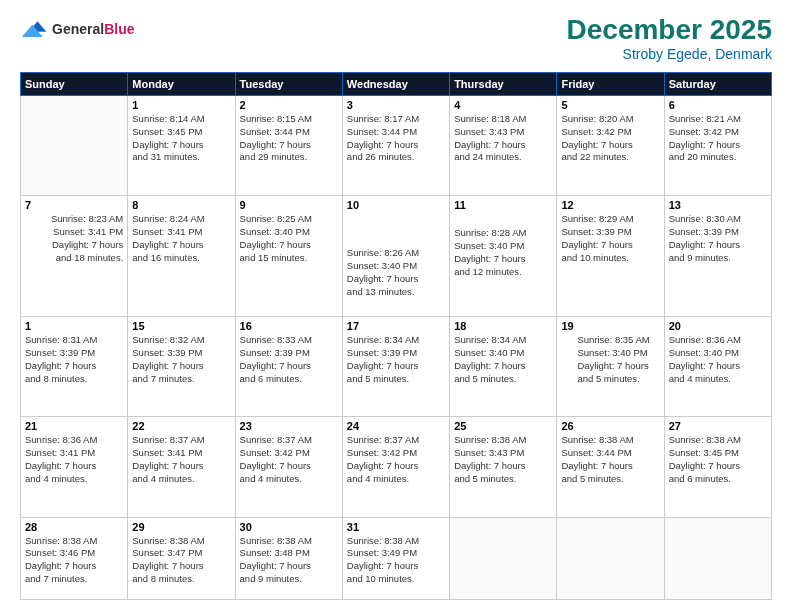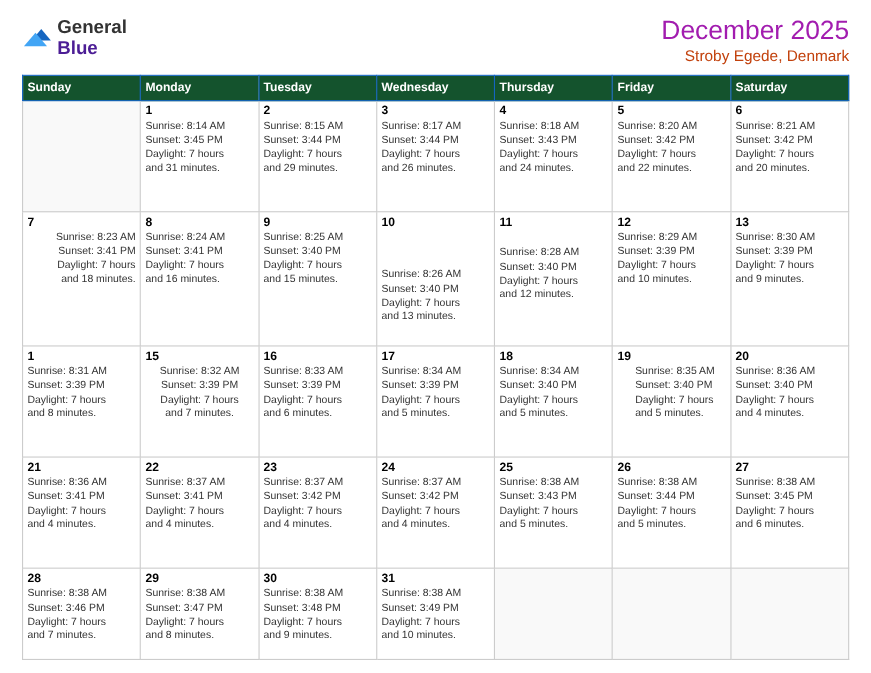--- a/index.html
+++ b/index.html
@@ -23,55 +23,55 @@
       align-items: flex-start;
       margin-bottom: 10px;
     }
     .logo {
       display: flex;
       align-items: center;
       gap: 4px;
     }
     .logo-text {
       display: flex;
-      flex-direction: column;
-      font-size: 17px;
+      flex-direction: row;
+      font-size: 14px;
       line-height: 1.1;
       color: #333;
     }
     .logo-text .general { font-weight: bold; }
-    .logo-text .blue { color: #4c1d95; font-weight: bold; }
+    .logo-text .blue { color: #be185d; font-weight: bold; }
     .logo-icon {
       width: 28px;
       height: 28px;
     }
     .title-section {
       text-align: right;
     }
     .month-title {
-      font-size: 24px;
-      font-weight: normal;
-      color: #a21caf;
+      font-size: 28px;
+      font-weight: bold;
+      color: #0f766e;
       line-height: 1;
     }
     .subtitle {
       font-size: 14px;
-      color: #c2410c;
+      color: #0369a1;
       margin-top: 2px;
     }
     .calendar {
       flex: 1;
       border: 1px solid #ccc;
       border-collapse: collapse;
       width: 100%;
       table-layout: fixed;
       font-size: 10px;
     }
     .calendar th {
-      background: #14532d;
+      background: #0f172a;
       color: #fff;
       padding: 5px 4px;
       text-align: left;
       font-size: 11px;
       font-weight: bold;
       border: 1px solid #1565c0;
     }
     .calendar td {
       border: 1px solid #ccc;
       vertical-align: top;
@@ -228,21 +228,21 @@
         <tr>
           <td>
             <span class="day-num">1</span>
             <div class="cell-text" style="white-space: pre-line;">Sunrise: 8:31 AM
 Sunset: 3:39 PM
 Daylight: 7 hours
 and 8 minutes.</div>
           </td>
           <td>
             <span class="day-num">15</span>
-            <div class="cell-text" style="white-space: pre-line; text-align: center;">Sunrise: 8:32 AM
+            <div class="cell-text" style="white-space: pre-line;">Sunrise: 8:32 AM
 Sunset: 3:39 PM
 Daylight: 7 hours
 and 7 minutes.</div>
           </td>
           <td>
             <span class="day-num">16</span>
             <div class="cell-text" style="white-space: pre-line;">Sunrise: 8:33 AM
 Sunset: 3:39 PM
 Daylight: 7 hours
 and 6 minutes.</div>

